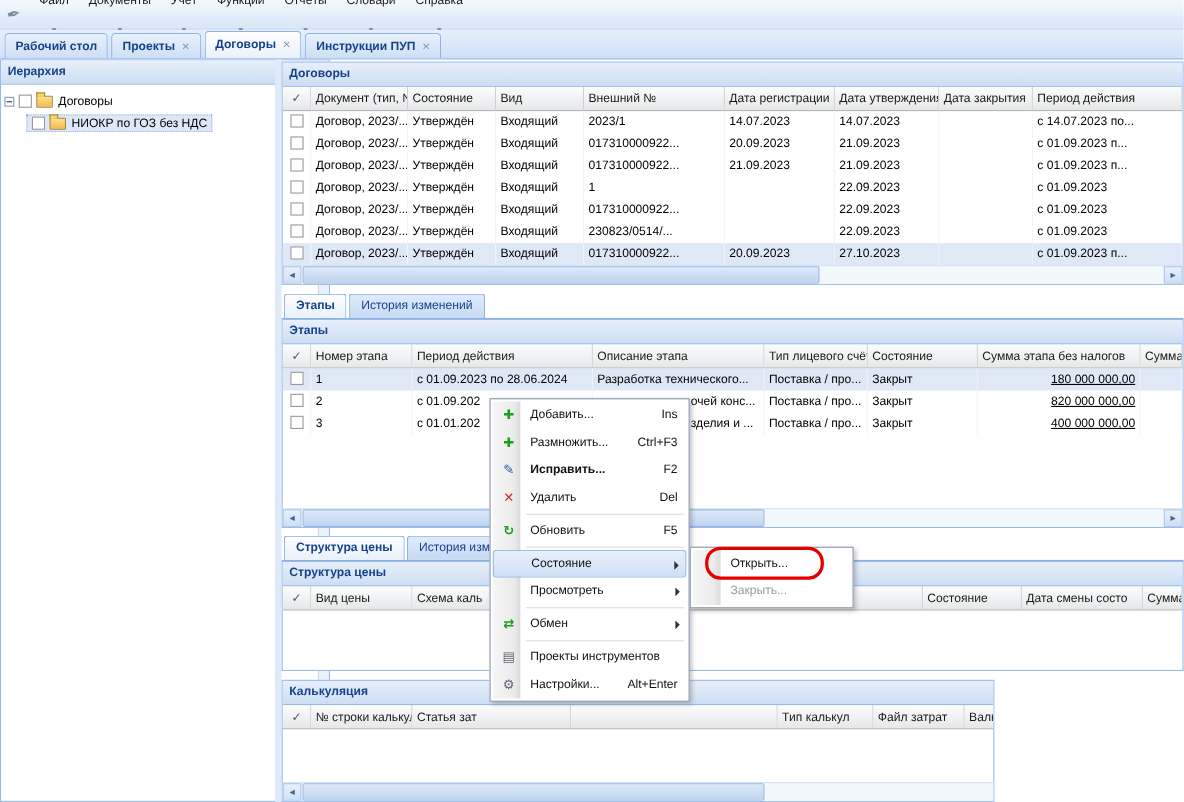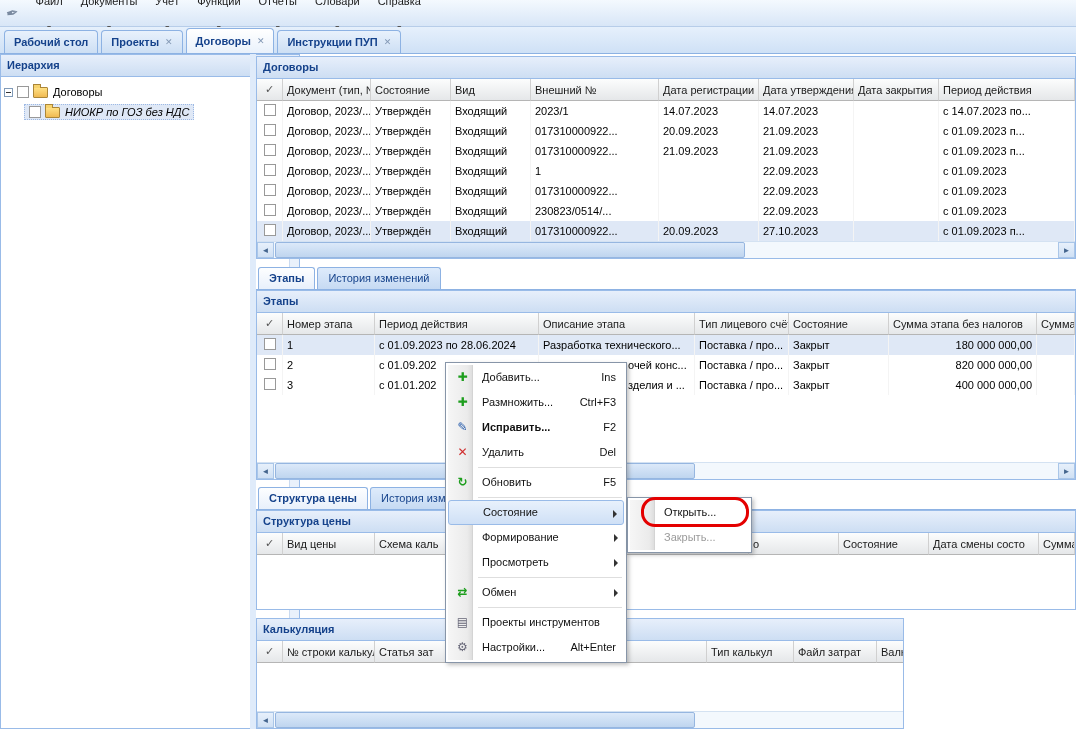--- a/index.html
+++ b/index.html
@@ -37,21 +37,21 @@
   .trow.child { padding-left:20px; }
   .expander { width:9px; height:9px; border:1px solid #819bb8; background:#fff; position:relative;
               margin-right:4px; flex:none; }
   .expander::after { content:""; position:absolute; left:1px; top:3px; width:5px; height:1px; background:#333; }
   .cb { display:inline-block; width:12px; height:12px; border:1px solid #999; background:#fff; flex:none; }
   .tree .cb { margin-right:4px; }
   .folder { width:15px; height:11px; background:linear-gradient(#ffe084,#f0ba52);
             border:1px solid #ab8638; border-radius:1px; position:relative; margin-right:5px; flex:none; }
   .folder::before { content:""; position:absolute; left:-1px; top:-4px; width:6px; height:3px;
                     background:#f7d36e; border:1px solid #ab8638; border-bottom:none; }
-  .sel-node { background:#dfe8f6; border:1px dotted #9db9e4; padding:1px 4px; display:flex; align-items:center;font-style:italic; }
+  .sel-node { background:#dfe8f6; border:1px dotted #9db9e4; padding:1px 4px; display:flex; align-items:center; }
   .vscroll { position:absolute; right:0; top:22px; bottom:0; width:10px; background:#e9f1fb;
              border-left:1px solid #c9daf0; }
   .vthumb { position:absolute; left:1px; right:1px; top:2px; height:70px;
             background:linear-gradient(to right,#cfe0f5,#b9cfec); border:1px solid #97b7e0; border-radius:2px; }
   .splitter { position:absolute; left:250px; top:54px; width:6px; height:675px; background:#dfebfa; }
 
   
   .panel { position:absolute; border:1px solid #99bbe8; background:#fff; overflow:hidden; }
   #contracts-panel { left:256px; top:56px;  width:820px; height:203px; }
   #stages-panel    { left:256px; top:290px; width:820px; height:190px; }
@@ -59,21 +59,21 @@
   #calc-panel      { left:256px; top:618px; width:648px; height:111px; }
 
   .grid { border-collapse:separate; border-spacing:0; table-layout:fixed; width:818px; }
   .grid th { height:22px; background:linear-gradient(#fcfdfd,#e5e7e9);
              border-right:1px solid #d0d0d0; border-bottom:1px solid #b5b5b5;
              font-weight:normal; text-align:left; padding:0 4px; white-space:nowrap; overflow:hidden; color:#1a1a1a; }
   .grid th.c { text-align:center; color:#555; }
   .grid td { height:20px; padding:0 4px; white-space:nowrap; overflow:hidden;
              border-right:1px solid #f4f4f4; }
   .grid td.c { text-align:center; }
-  .grid td.num { text-align:right; }
+  .grid td.num { text-align:right;text-decoration:underline; }
   .grid tr.sel td { background:#dfe8f6; }
   .padleft { padding-left:89px !important; }
 
   
   .tabstrip { position:absolute; height:24px; display:flex; align-items:flex-end; gap:2px;
               border-bottom:1px solid #8db2e3; padding-left:2px; width:820px; }
   #stage-tabs { left:256px; top:266px; }
   #price-tabs { left:256px; top:486px; }
   .subtab { height:22px; padding:0 10px; line-height:21px; border:1px solid #8db2e3; border-bottom:none;
             border-radius:3px 3px 0 0; background:linear-gradient(#deebfb,#c6daf3); color:#15428b; }
@@ -86,21 +86,21 @@
             background:linear-gradient(#e7f0fb,#cfe0f4); border:1px solid #aac6e8; color:#44658e;
             font-size:8px; text-align:center; line-height:15px; }
   .sb-btn.l { left:0; } .sb-btn.r { right:0; }
   .sb-thumb { position:absolute; top:0; height:16px; background:linear-gradient(#dce9f9,#bfd5ef);
               border:1px solid #96b6e0; border-radius:2px; }
 
   
   .menu { position:absolute; background:#fff; border:1px solid #8795a8;
           box-shadow:2px 2px 4px rgba(80,80,80,.35); padding:2px; z-index:100; }
   #context-menu { left:445px; top:362px; width:182px; }
-  #sub-menu { left:627px; top:497px; width:125px; z-index:110; }
+  #sub-menu { left:627px; top:497px; width:149px; z-index:110; }
   .gutter { position:absolute; left:2px; top:2px; bottom:2px; width:25px;
             background:linear-gradient(to right,#f6f6f6,#ebebeb 80%,#dedede); border-right:1px solid #d4d4d4; }
   .mi { position:relative; height:25px; line-height:24px; padding:0 8px 0 34px; color:#111; }
   .mi.hl { background:linear-gradient(#e8f1fc,#cfe0f6); border:1px solid #99bbe8; border-radius:3px; line-height:22px; }
   .mi.bold .lbl { font-weight:bold; }
   .mi.dis { color:#9b9b9b; }
   .mi .sc { float:right; }
   .mi .ico { position:absolute; left:6px; top:4px; width:17px; height:17px; text-align:center;
              line-height:16px; font-size:12px; }
   .mi .arr { position:absolute; right:6px; top:9px; width:0; height:0;
@@ -454,21 +454,20 @@
 <div class="menu" id="context-menu">
   <div class="gutter"></div>
   <div class="mi"><span class="ico green">✚</span><span class="sc">Ins</span><span class="lbl">Добавить...</span></div>
   <div class="mi"><span class="ico green">✚</span><span class="sc">Ctrl+F3</span><span class="lbl">Размножить...</span></div>
   <div class="mi bold"><span class="ico blue">✎</span><span class="sc">F2</span><span class="lbl">Исправить...</span></div>
   <div class="mi"><span class="ico red">✕</span><span class="sc">Del</span><span class="lbl">Удалить</span></div>
   <div class="msep"></div>
   <div class="mi"><span class="ico green">↻</span><span class="sc">F5</span><span class="lbl">Обновить</span></div>
   <div class="msep"></div>
   <div class="mi hl"><span class="lbl">Состояние</span><span class="arr"></span></div>
-  <div class="mi"><span class="lbl">Формирование</span><span class="arr"></span></div>
   <div class="mi"><span class="lbl">Просмотреть</span><span class="arr"></span></div>
   <div class="msep"></div>
   <div class="mi"><span class="ico green">⇄</span><span class="lbl">Обмен</span><span class="arr"></span></div>
   <div class="msep"></div>
   <div class="mi"><span class="ico gray">▤</span><span class="lbl">Проекты инструментов</span></div>
   <div class="mi"><span class="ico gray">⚙</span><span class="sc">Alt+Enter</span><span class="lbl">Настройки...</span></div>
 </div>
 
 <div class="menu" id="sub-menu">
   <div class="gutter"></div>

